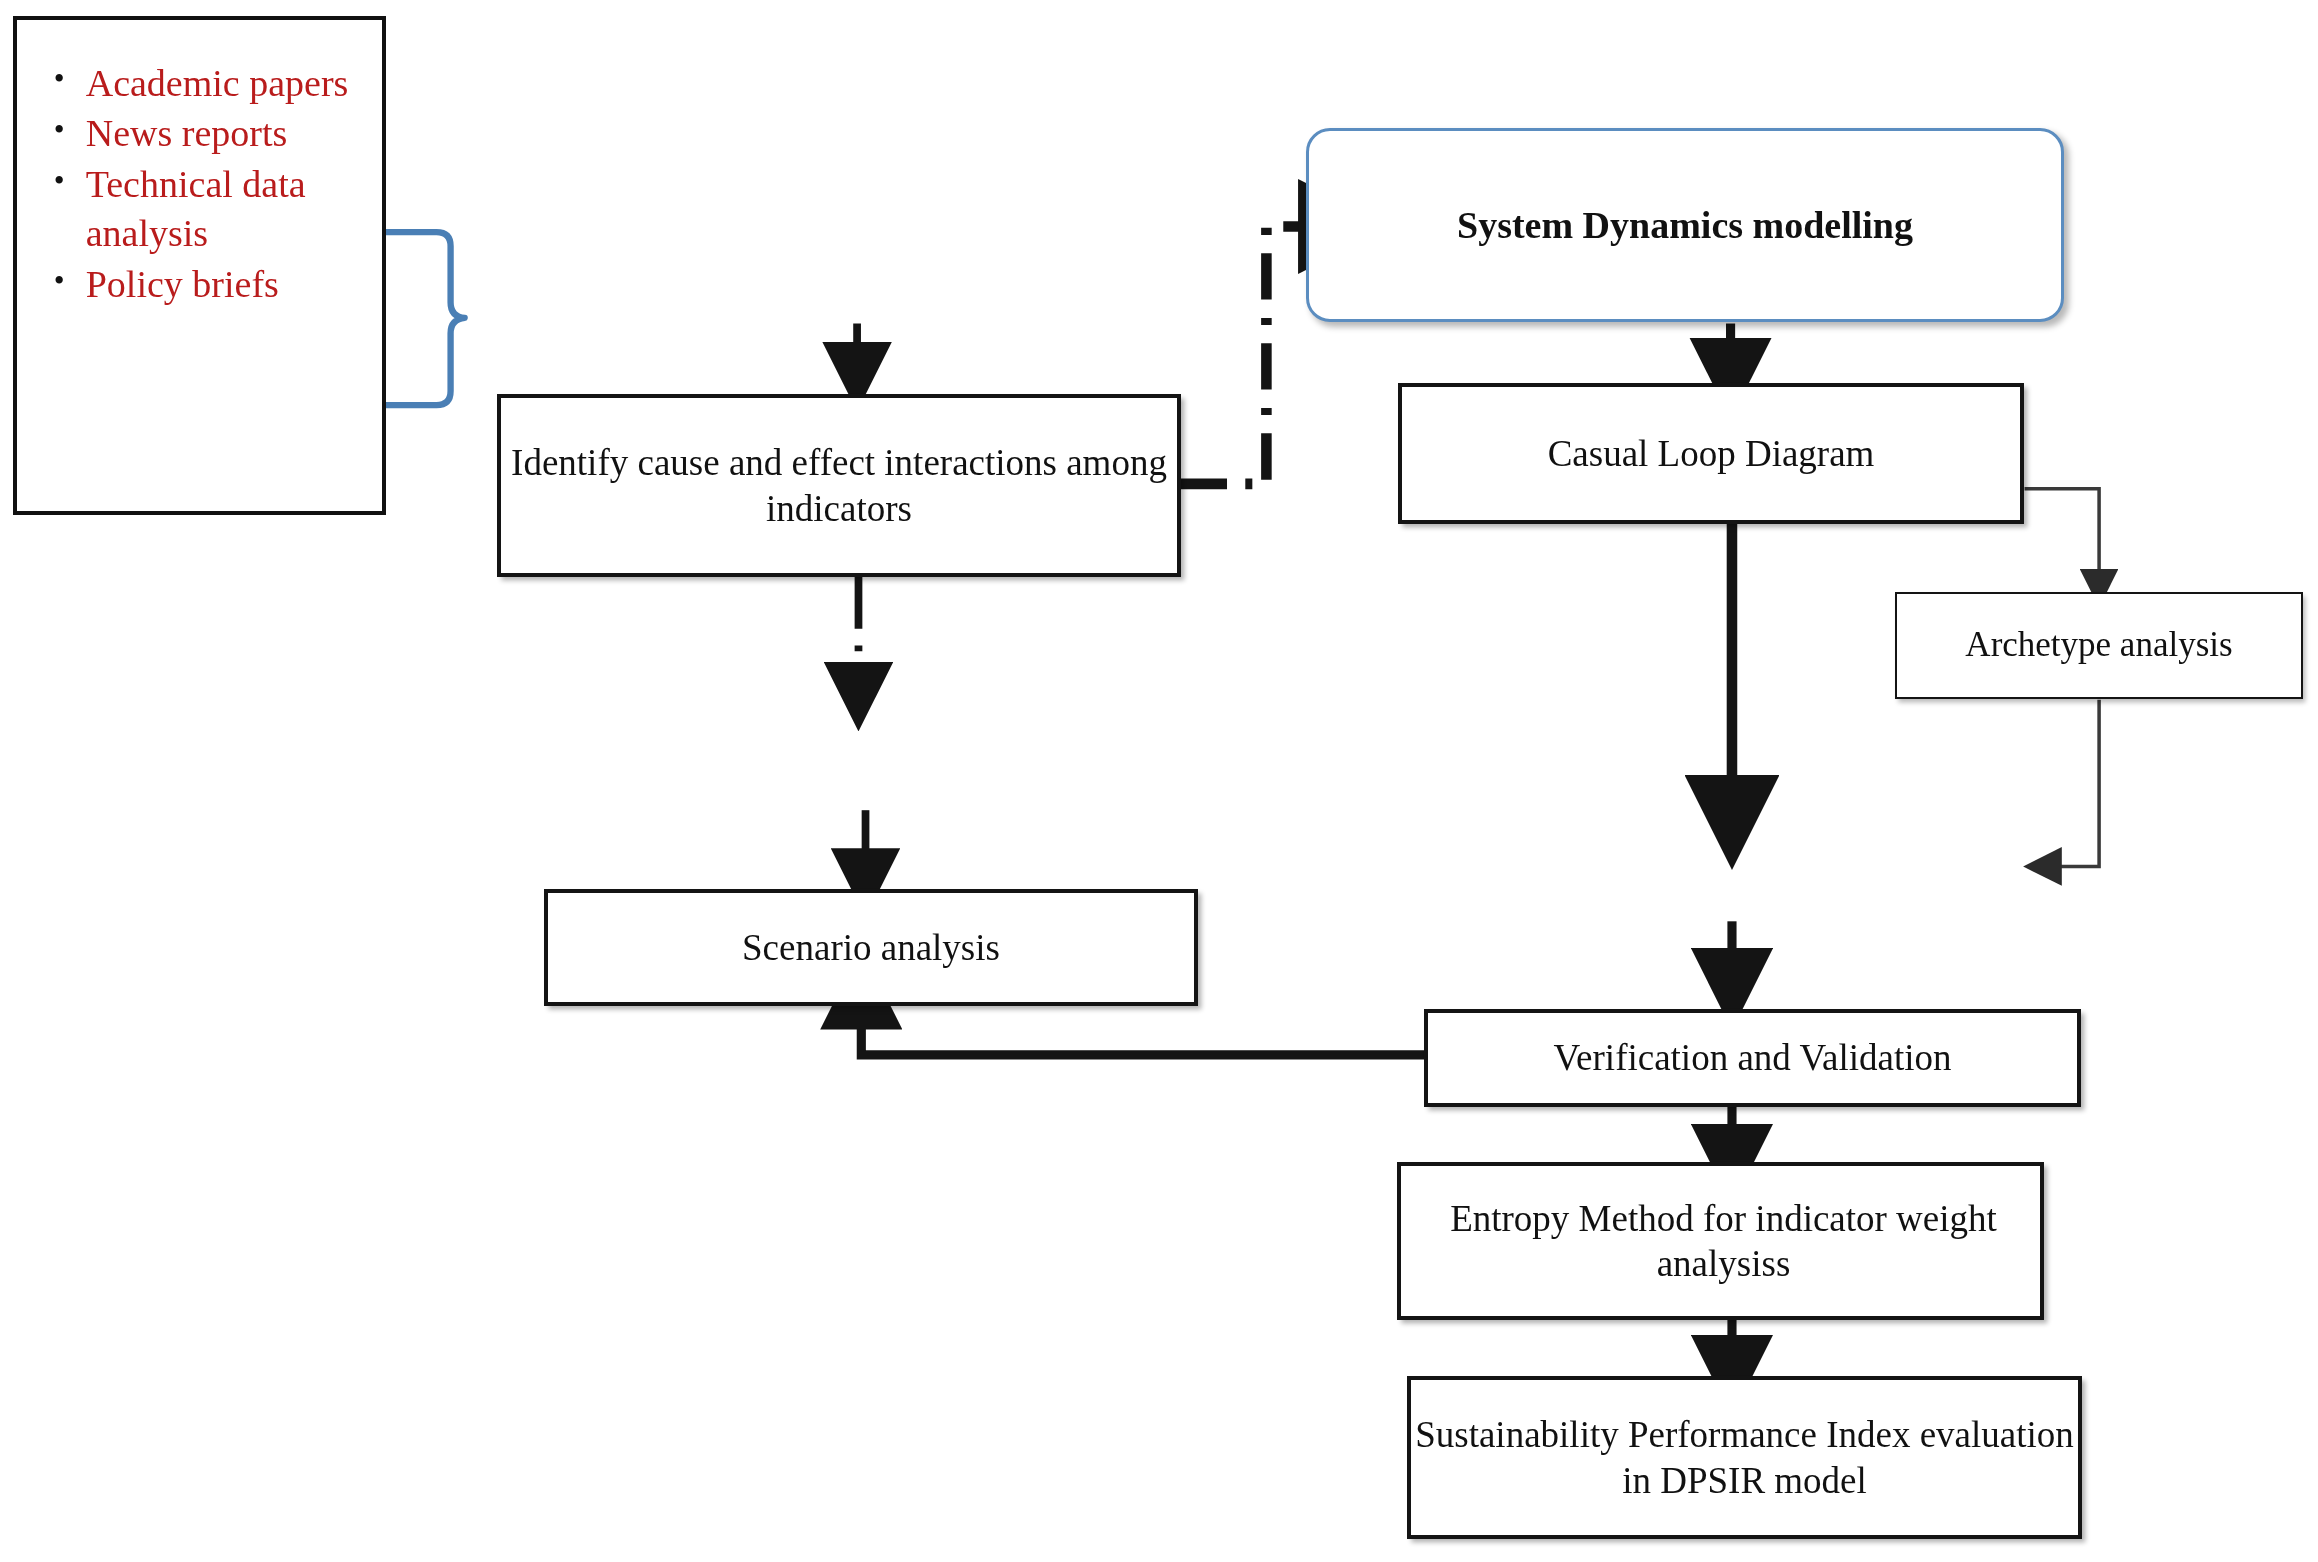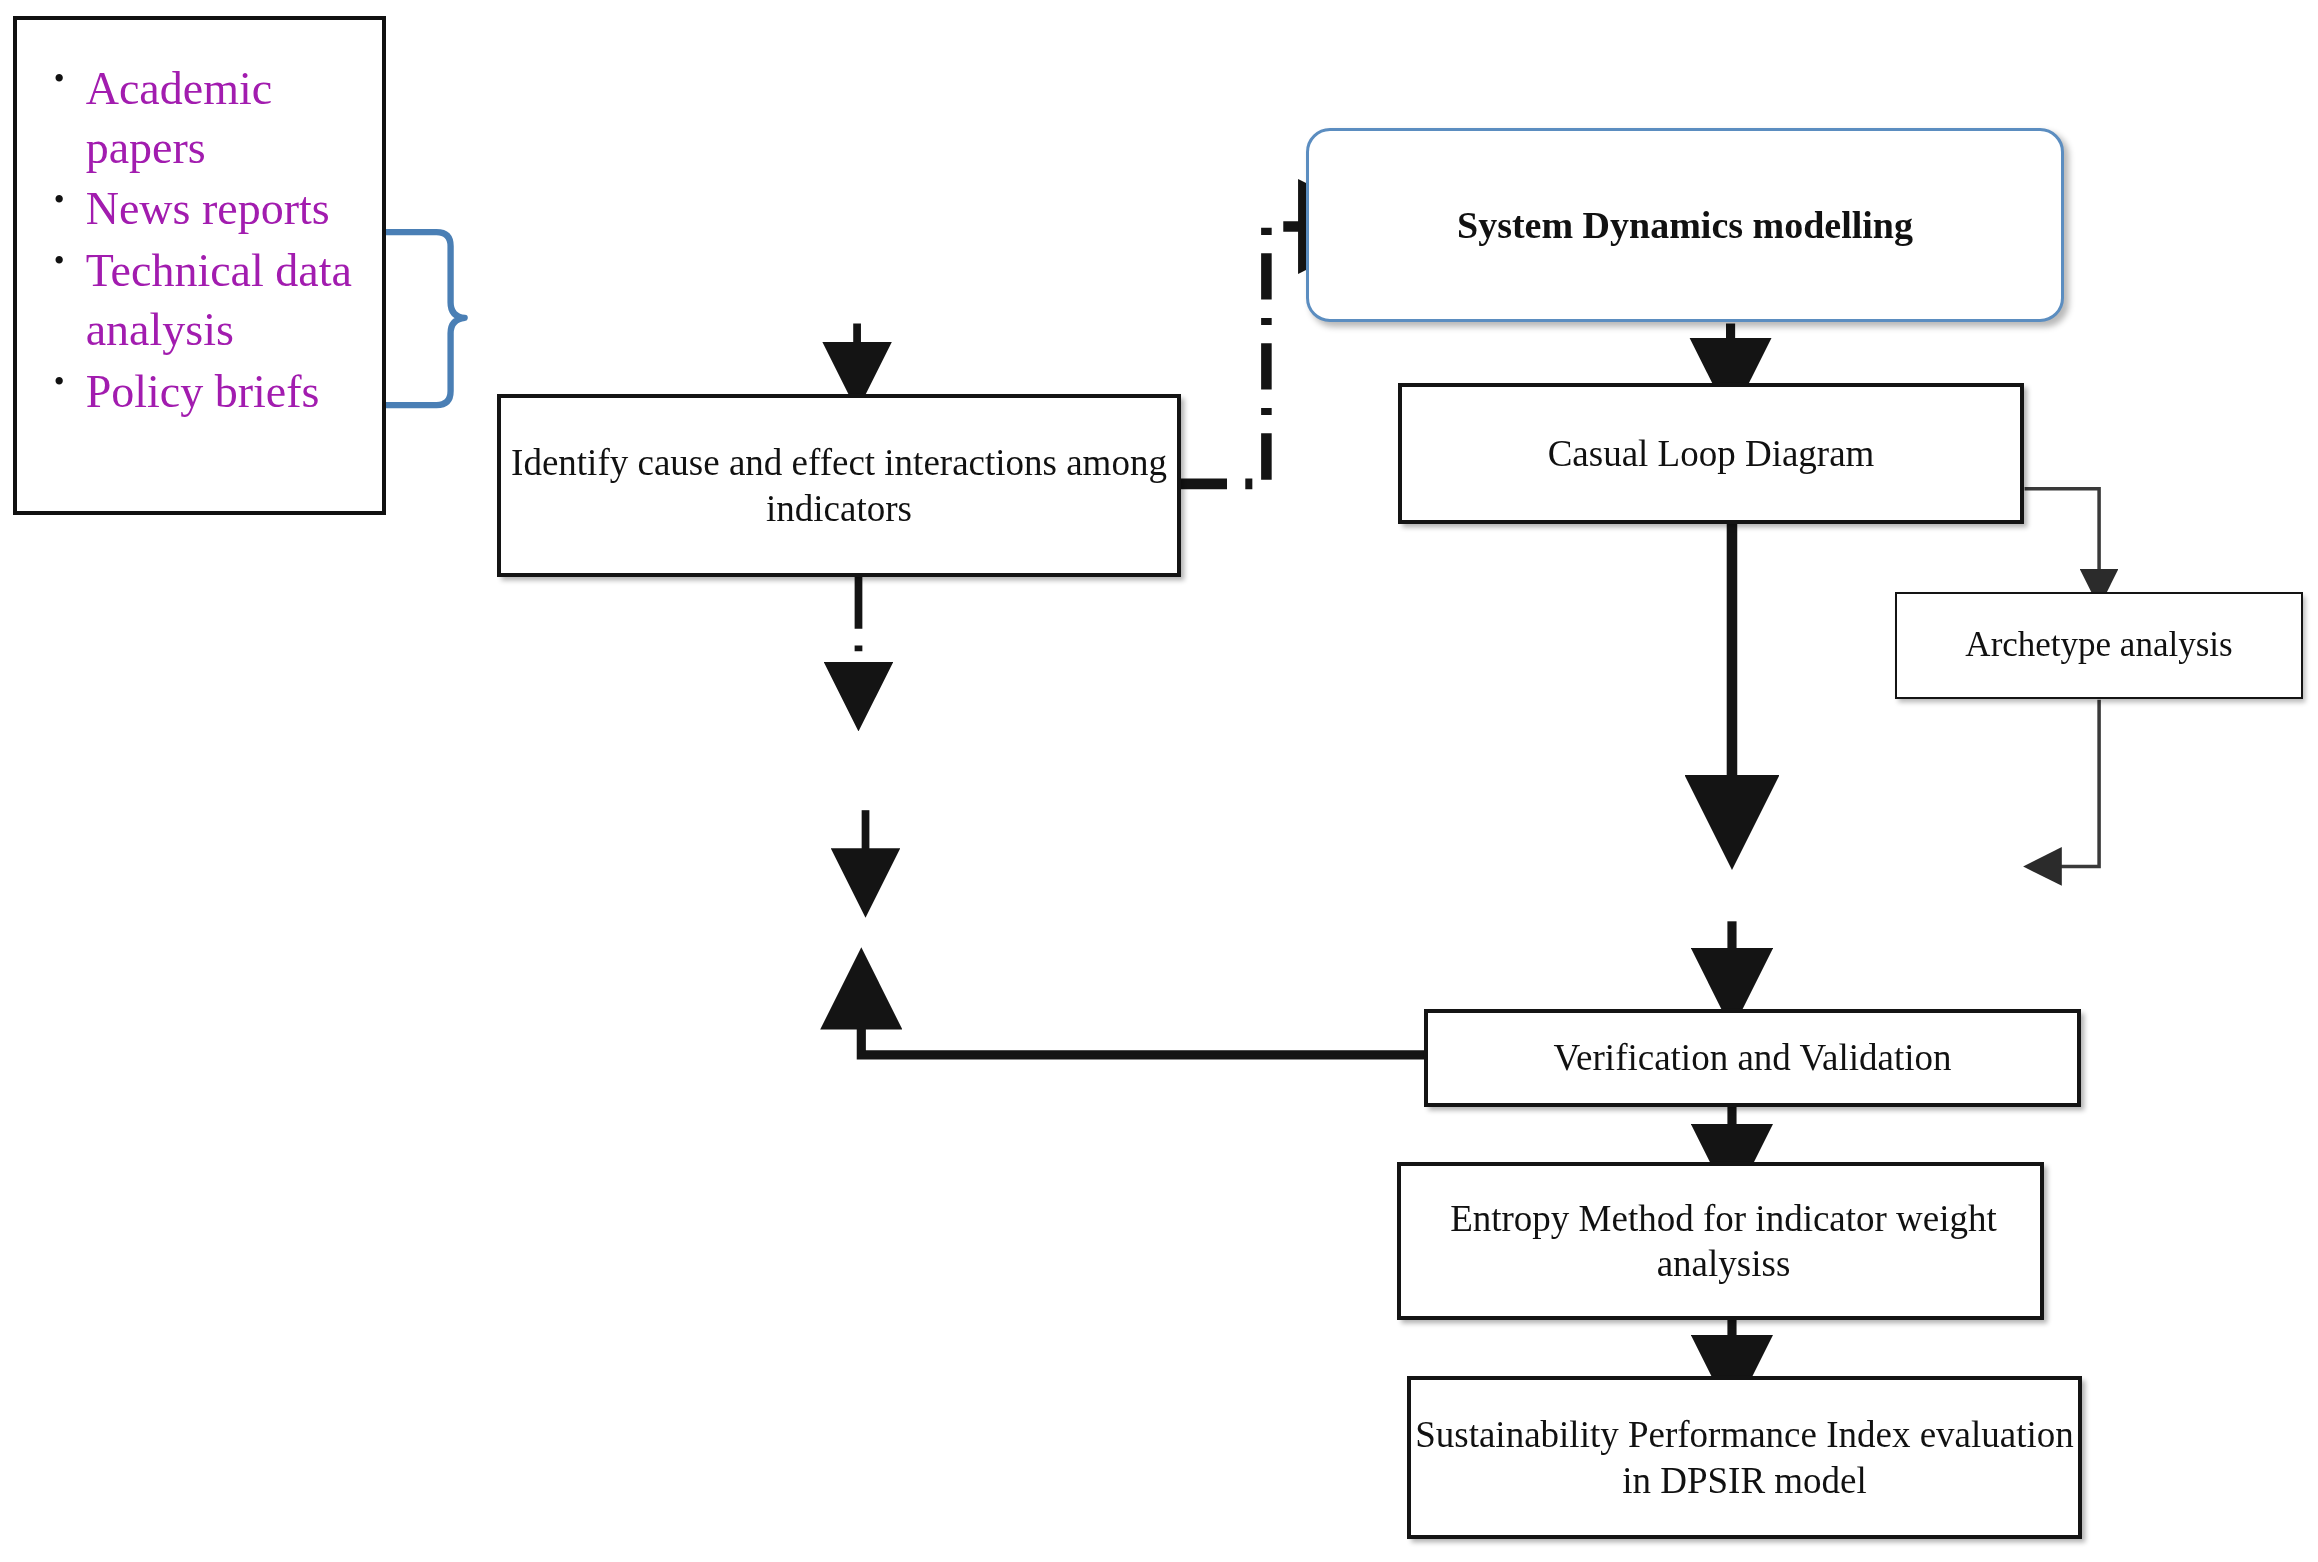--- a/index.html
+++ b/index.html
@@ -56,23 +56,23 @@
     padding: 39px 18.3px 18.3px 32px;
     text-align: left;
   }
   .listbox ul {
     margin: 0;
     padding: 0 0 0 37px;
     list-style: none;
   }
   .listbox li {
     position: relative;
-    font-size: 46px;
+    font-size: 38px;
     line-height: 1.30;
-    color: #a21caf;
+    color: #b91c1c;
     margin: 0 0 1.4px 0;
     padding-left: 0;
   }
   .listbox li::before {
     content: "\2022";
     position: absolute;
     left: -32px;
     top: -1.4px;
     font-size: 31px;
     line-height: 1.4;
@@ -171,20 +171,23 @@
 
   <div class="node stage" style="left:1306px; top:128px; width:758px; height:194px;">
     <span class="lbl f54">System Dynamics modelling</span>
   </div>
 
   <div class="node rect" style="left:497px; top:394px; width:684px; height:183px;">
     <span class="lbl f52">Identify cause and effect interactions among indicators</span>
   </div>
 
 
+  <div class="node rect" style="left:544px; top:889px; width:654px; height:117px;">
+    <span class="lbl f52">Scenario analysis</span>
+  </div>
 
   <div class="node rect" style="left:1398px; top:383px; width:626px; height:141px;">
     <span class="lbl f52">Casual Loop Diagram</span>
   </div>
 
   <div class="node rect-thin" style="left:1895px; top:592px; width:408px; height:107px;">
     <span class="lbl f50">Archetype analysis</span>
   </div>
 
 

